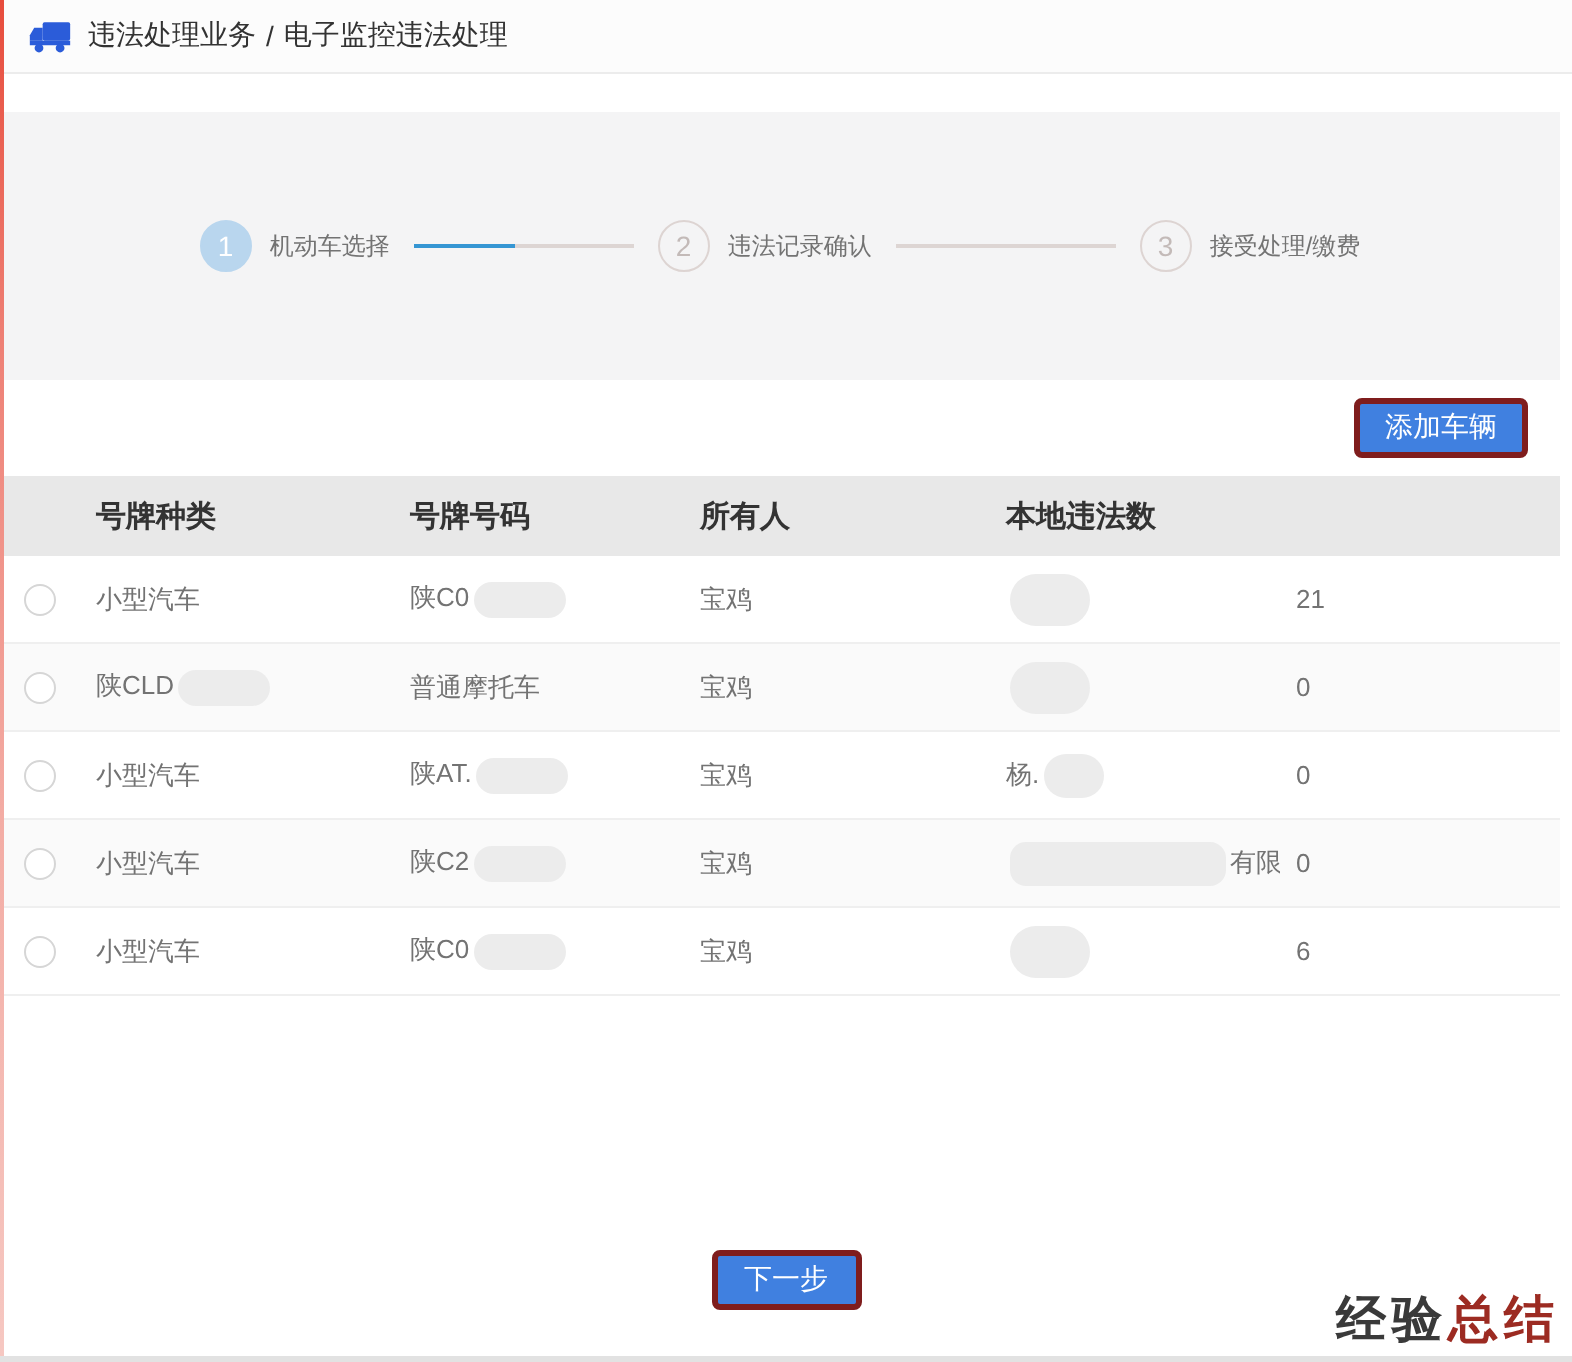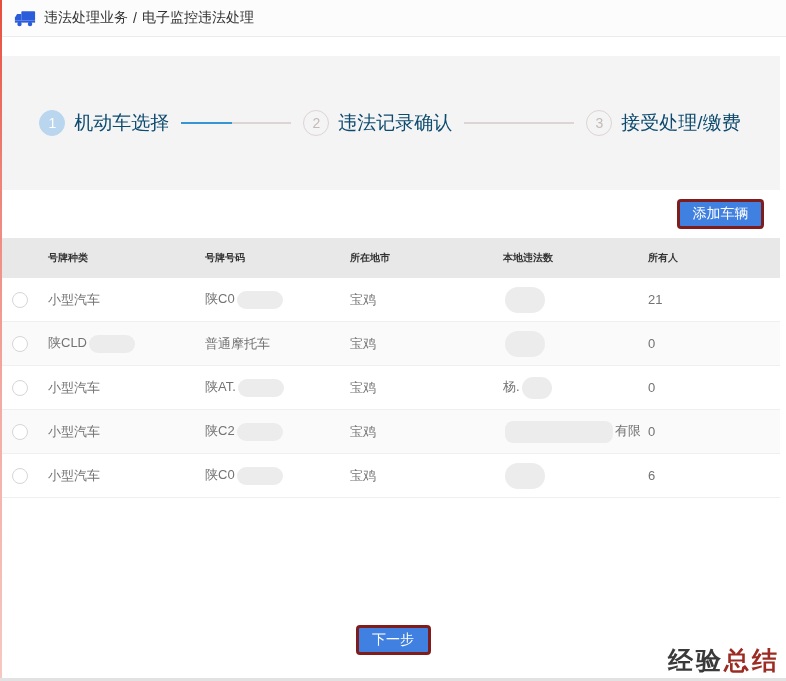--- a/index.html
+++ b/index.html
@@ -65,21 +65,21 @@
   .step-circle.active {
     background: #b9d6ee;
     color: #ffffff;
     border: 1px solid #b9d6ee;
   }
   .step-circle.pending {
     background: transparent;
     color: #c3bab8;
     border: 1px solid #ddd4d2;
   }
-  .step-label { font-size: 19px; color: #0c4a6e; margin-left: 9px; white-space: nowrap; text-align: right; }
+  .step-label { font-size: 12px; color: #737373; margin-left: 9px; white-space: nowrap; text-align: right; }
   .connector { height: 2px; width: 110px; margin: 0 12px; flex: none; }
   .connector.half-done { background: linear-gradient(to right, #3596d3 0%, #3596d3 46%, #ddd5d3 46%, #ddd5d3 100%); }
   .connector.todo { background: #ddd5d3; }
 
   
   .toolbar {
     width: 780px;
     height: 48px;
     background: #ffffff;
     position: relative;
@@ -103,21 +103,21 @@
   .table { width: 780px; }
   .t-grid {
     display: grid;
     grid-template-columns: 40px 157px 145px 153px 145px 1fr;
     align-items: center;
   }
   .t-head {
     height: 40px;
     background: #e8e8e8;
   }
-  .t-head .th { font-size: 10px; font-weight: bold; color: #333; padding-left: 8px; }
+  .t-head .th { font-size: 15px; font-weight: bold; color: #333; padding-left: 8px; }
   .t-row {
     height: 44px;
     background: #ffffff;
     border-bottom: 1px solid #efefef;
   }
   .t-row.alt { background: #fafafa; }
   .td { font-size: 13px; color: #737373; padding-left: 8px; white-space: nowrap; overflow: hidden; }
   .radio-cell { display: flex; justify-content: center; }
   .radio {
     width: 16px; height: 16px;
@@ -194,23 +194,22 @@
 
   <div class="toolbar">
     <button class="btn-primary btn-add">添加车辆</button>
   </div>
 
   <div class="table">
     <div class="t-grid t-head">
       <div class="th"></div>
       <div class="th">号牌种类</div>
       <div class="th">号牌号码</div>
-      <div class="th">所在地市</div>
+      <div class="th">所有人</div>
       <div class="th">本地违法数</div>
-      <div class="th">所有人</div>
     </div>
 
     <div class="t-grid t-row">
       <div class="radio-cell">
           <span class="radio"></span>
         </div>
       <div class="td">小型汽车</div>
       <div class="td"><span>陕C0</span><span class="mask mask-plate"></span></div>
       <div class="td">宝鸡</div>
       <div class="td"><span class="mask mask-owner"></span></div>

